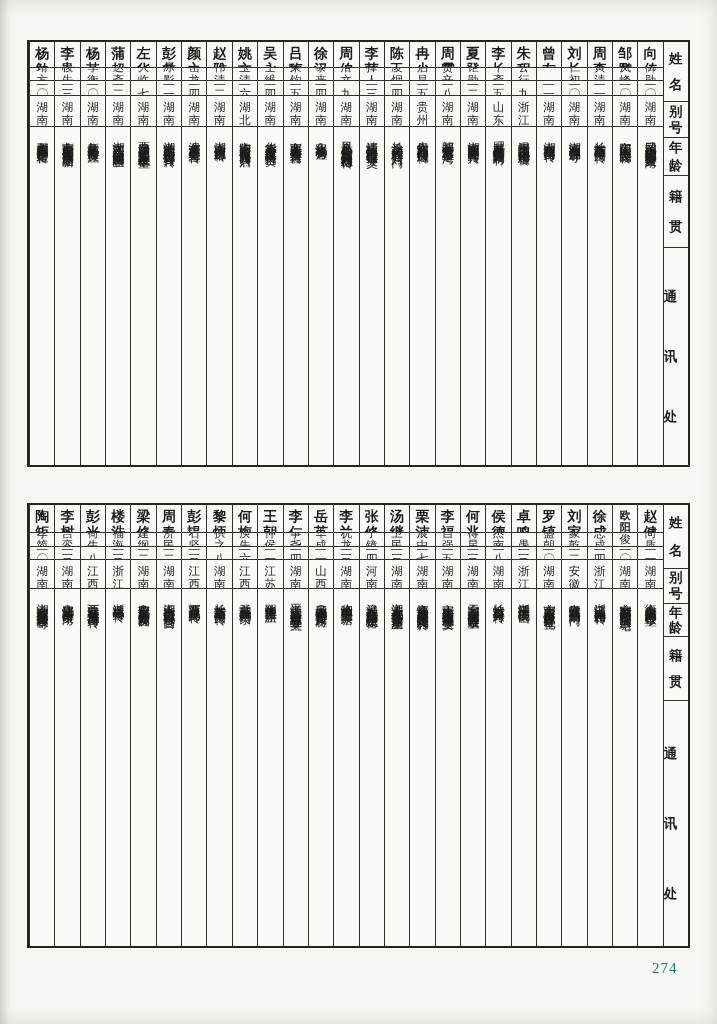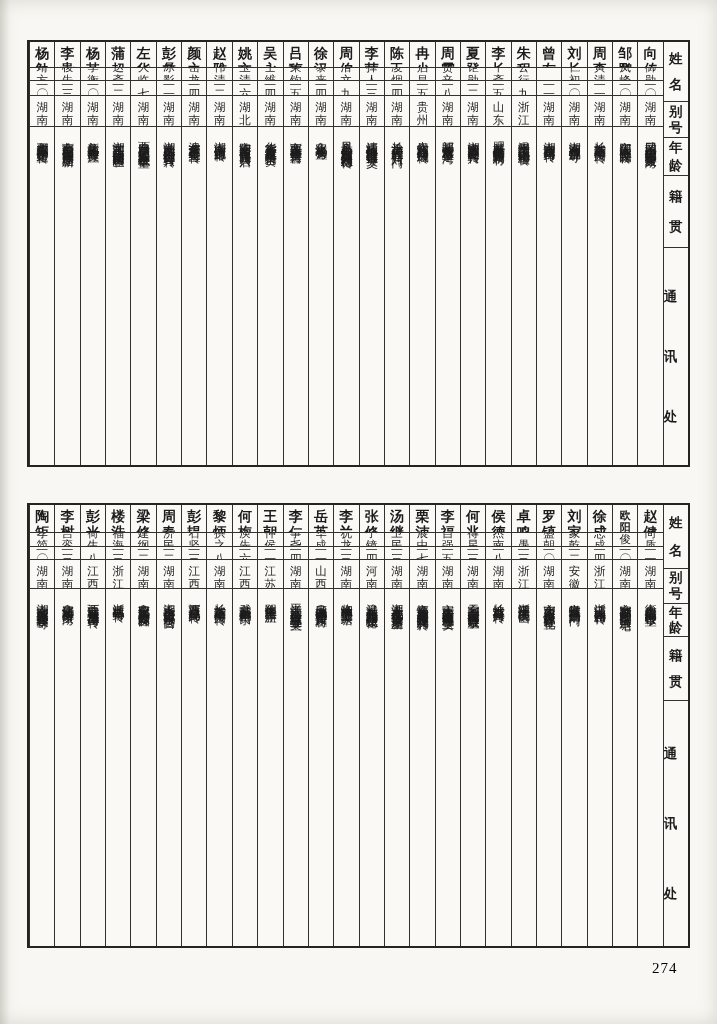--- a/index.html
+++ b/index.html
@@ -73,21 +73,21 @@
   }
   
   .hcol .cell{justify-content:space-around;font-weight:700;font-size:13.5px;}
   .hcol .cell.address{flex-direction:column;padding:18px 0;}
   
   .page-number{
     position:absolute;
     left:652px;top:960px;
     font-size:15px;
     letter-spacing:1px;
-    color:#000000;
+    color:#0f766e;
   }
   
   .scan-edge{
     position:absolute;left:0;top:0;width:10px;height:1024px;
     background:linear-gradient(to right, rgba(110,105,95,.18), rgba(0,0,0,0));
   }
 </style>
 </head>
 <body>
 

